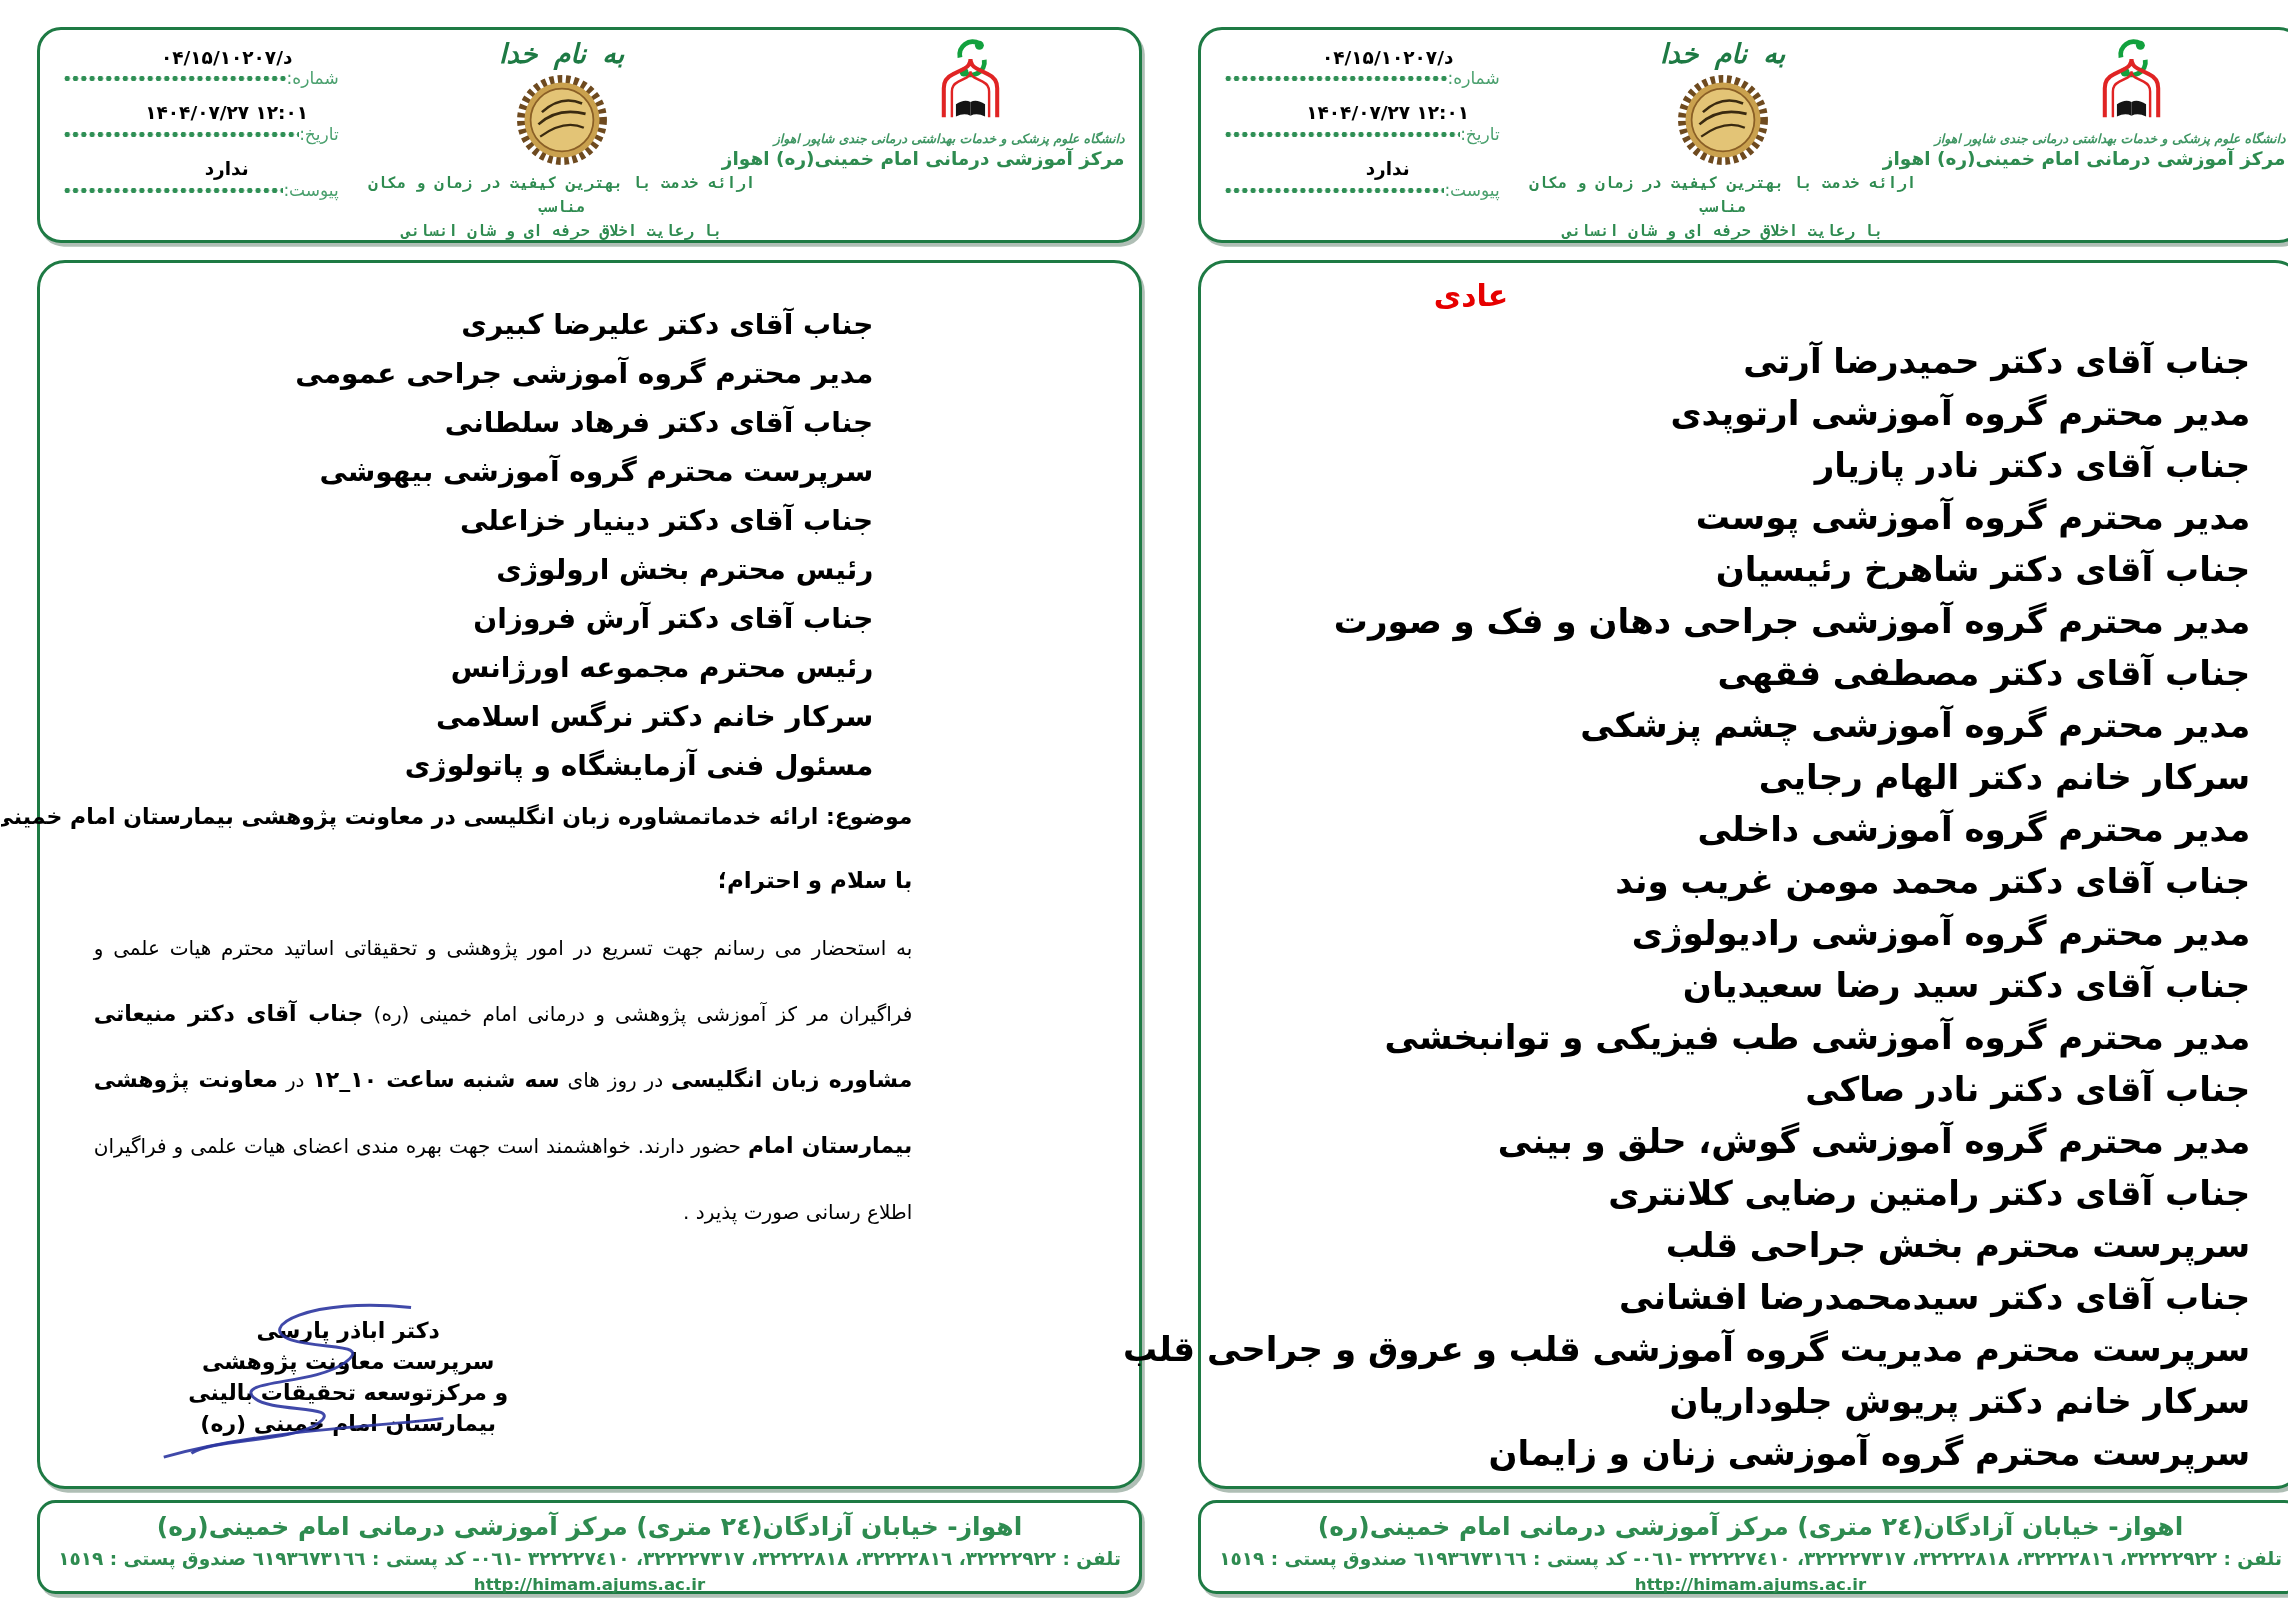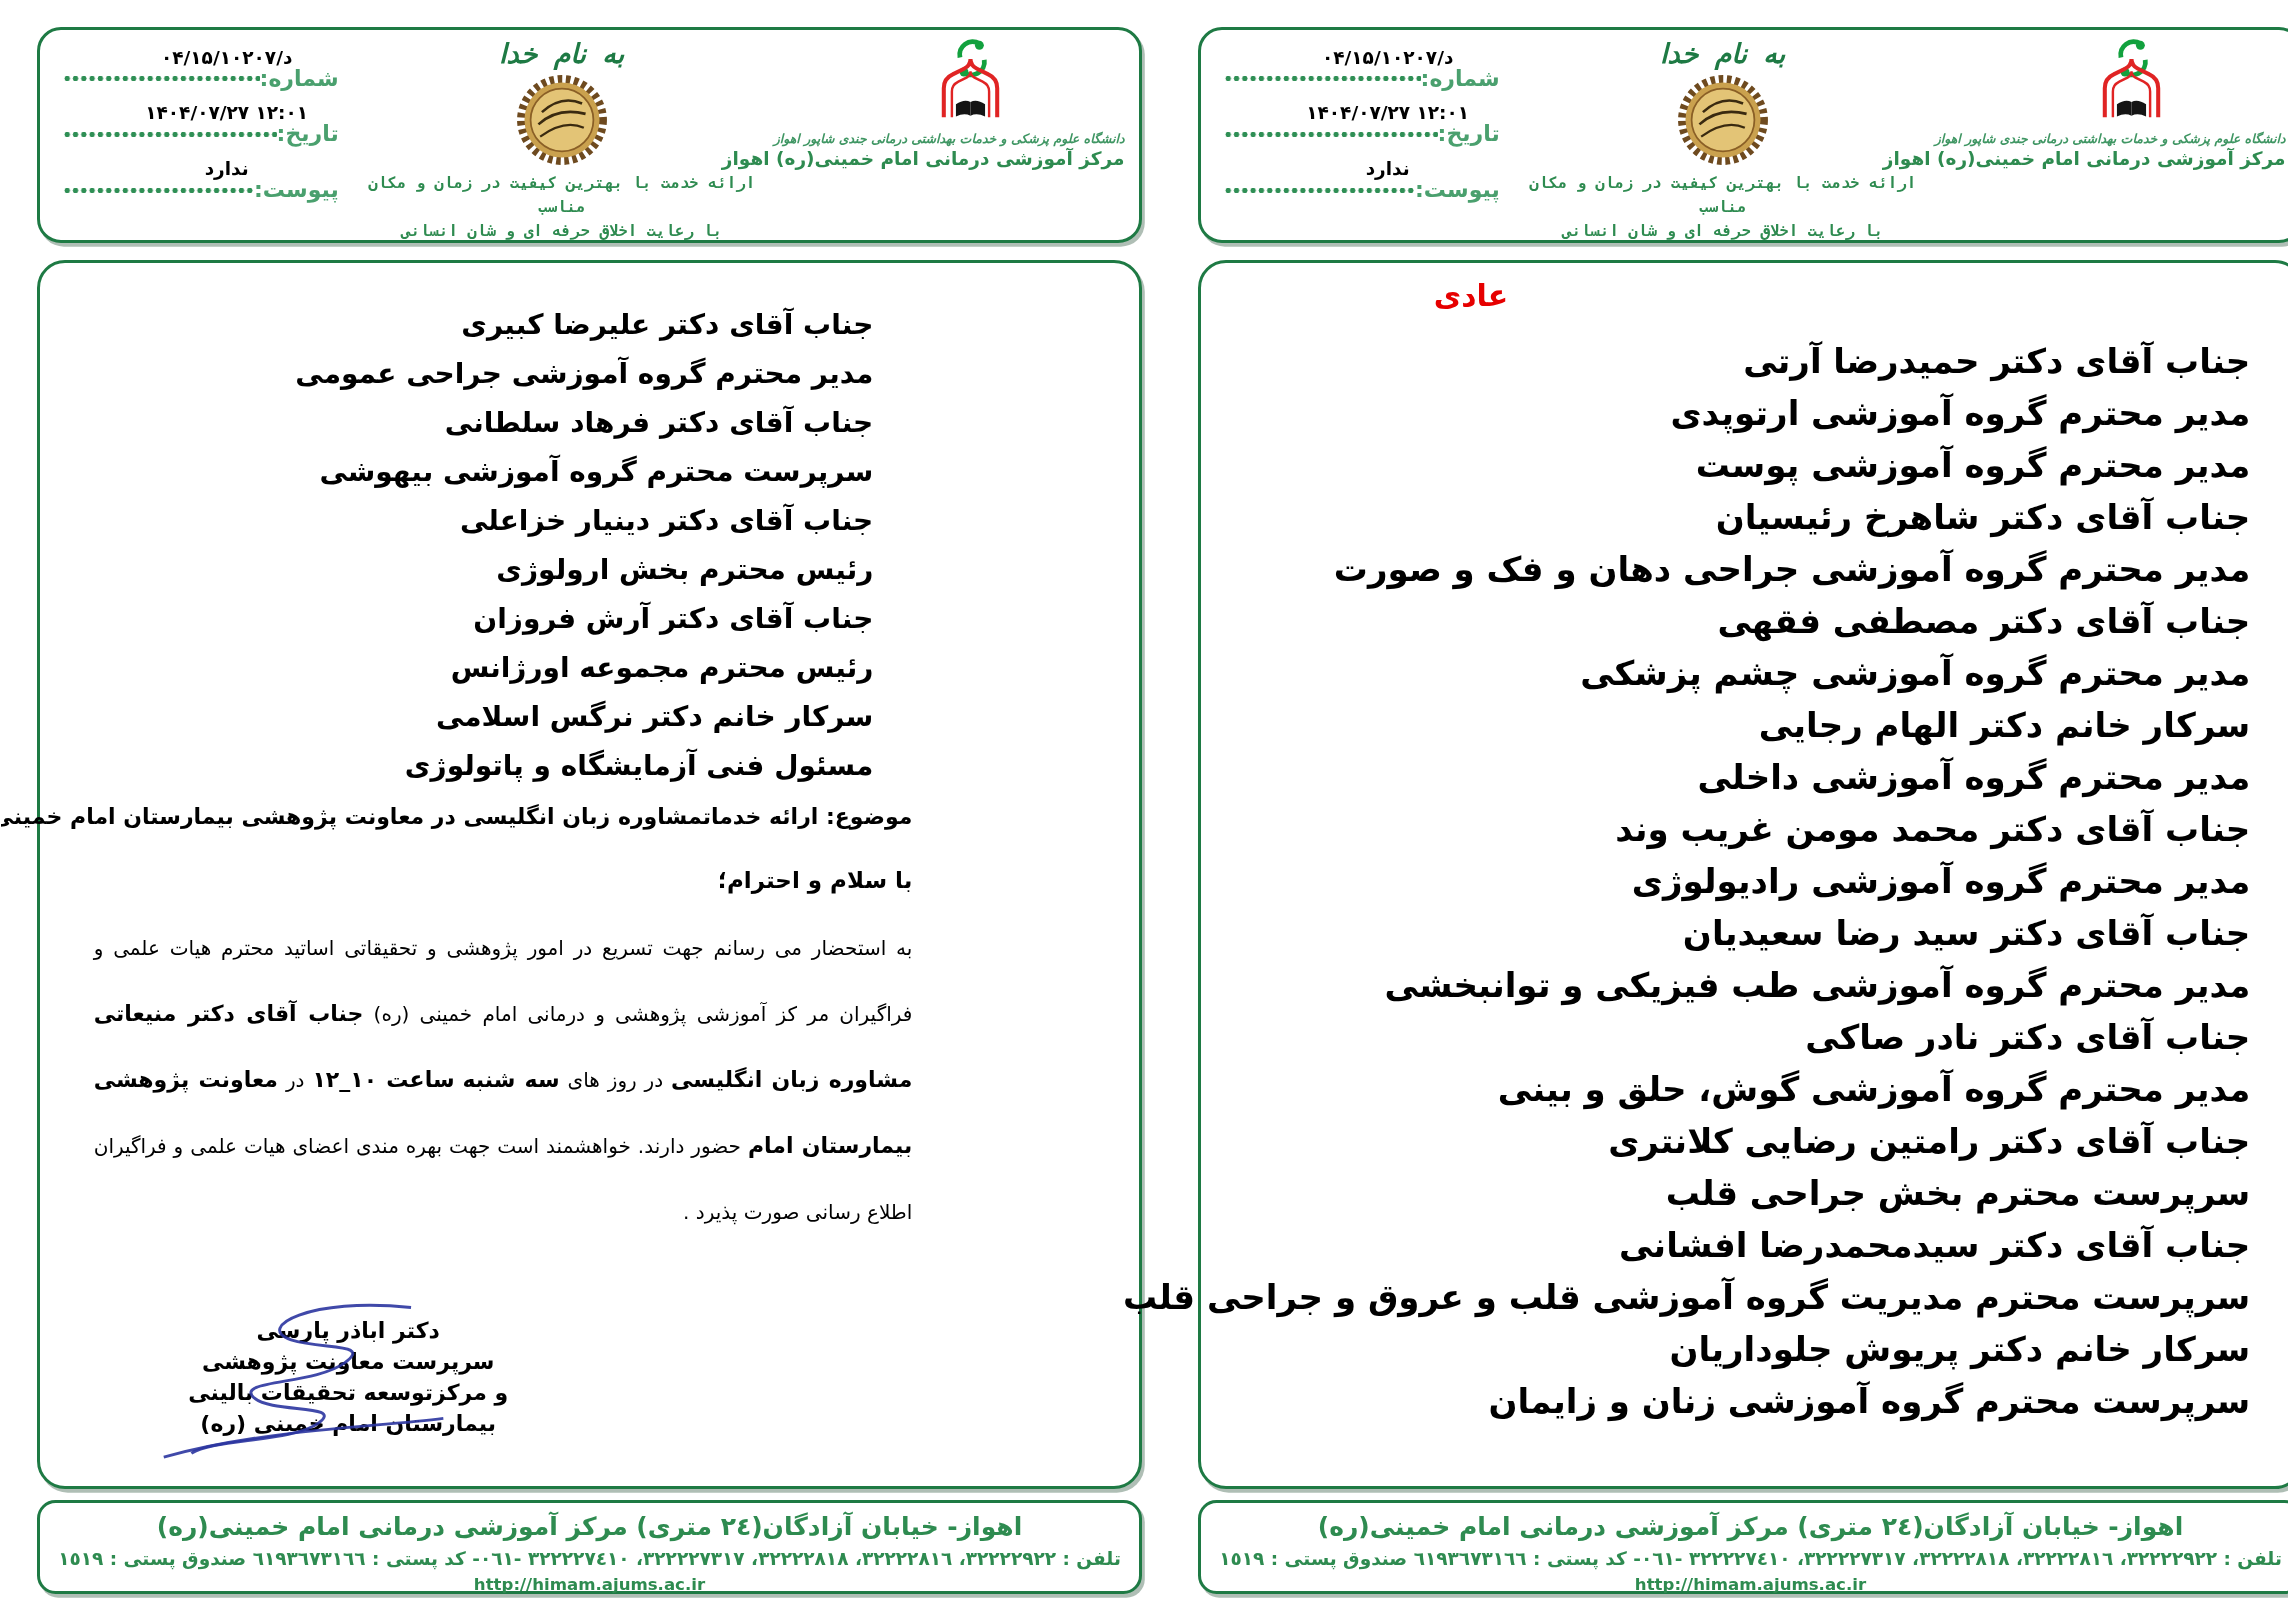--- a/index.html
+++ b/index.html
@@ -29,21 +29,21 @@
   .hdr-box{top:7.4px; height:216px; border-radius:24px;}
   .main-box{top:240px; height:1229px; border-radius:28px;}
   .ftr-box{top:1480px; height:94px; border-radius:18.5px; text-align:center; padding-top:9.2px;}
 
   
   .fields{position:absolute; left:20px; top:14.8px; width:279px;}
   .field{position:absolute; left:0; width:100%;}
   .field.f0{top:1.8px;} .field.f1{top:57px;} .field.f2{top:113px;}
   .fval{height:24px; font-size:18.5px; font-weight:bold; text-align:center; padding-left:55px; direction:ltr;}
   .frow{display:flex; direction:rtl; align-items:center; height:14.8px;}
-  .flabel{color:var(--green-light); font-weight:bold; font-size:22px; white-space:nowrap;}
+  .flabel{color:var(--green-light); font-weight:normal; font-size:17px; white-space:nowrap;}
   .dots{
     flex:1; height:12px; margin-left:3.7px;
     background-image:radial-gradient(circle at 4.2px 6.5px, #2f8f55 2.5px, transparent 3px);
     background-size:8.3px 12px; background-repeat:repeat-x;
   }
 
   
   .center-col{position:absolute; left:321px; top:7.4px; width:402px; text-align:center;font-family:Liberation Mono, monospace;}
   .bismillah{font-size:27px; font-weight:bold; font-style:italic; color:var(--green); letter-spacing:0.9px;}
   .motto{font-size:15.7px; font-weight:bold; color:var(--green-text); line-height:24px;}
@@ -238,20 +238,21 @@
       <div class="univ">دانشگاه علوم پزشکی و خدمات بهداشتی درمانی جندی شاپور اهواز</div>
       <div class="center-name">مرکز آموزشی درمانی امام خمینی(ره) اهواز</div>
     </div>
   </div>
 
   <div class="box main-box">
     <div class="priority">عادی</div>
     <div class="rcp-right">
         <div>جناب آقای دکتر حمیدرضا آرتی</div>
         <div>مدیر محترم گروه آموزشی ارتوپدی</div>
+        <div>جناب آقای دکتر نادر پازیار</div>
         <div>مدیر محترم گروه آموزشی پوست</div>
         <div>جناب آقای دکتر شاهرخ رئیسیان</div>
         <div>مدیر محترم گروه آموزشی جراحی دهان و فک و صورت</div>
         <div>جناب آقای دکتر مصطفی فقهی</div>
         <div>مدیر محترم گروه آموزشی چشم پزشکی</div>
         <div>سرکار خانم دکتر الهام رجایی</div>
         <div>مدیر محترم گروه آموزشی داخلی</div>
         <div>جناب آقای دکتر محمد مومن غریب وند</div>
         <div>مدیر محترم گروه آموزشی رادیولوژی</div>
         <div>جناب آقای دکتر سید رضا سعیدیان</div>

